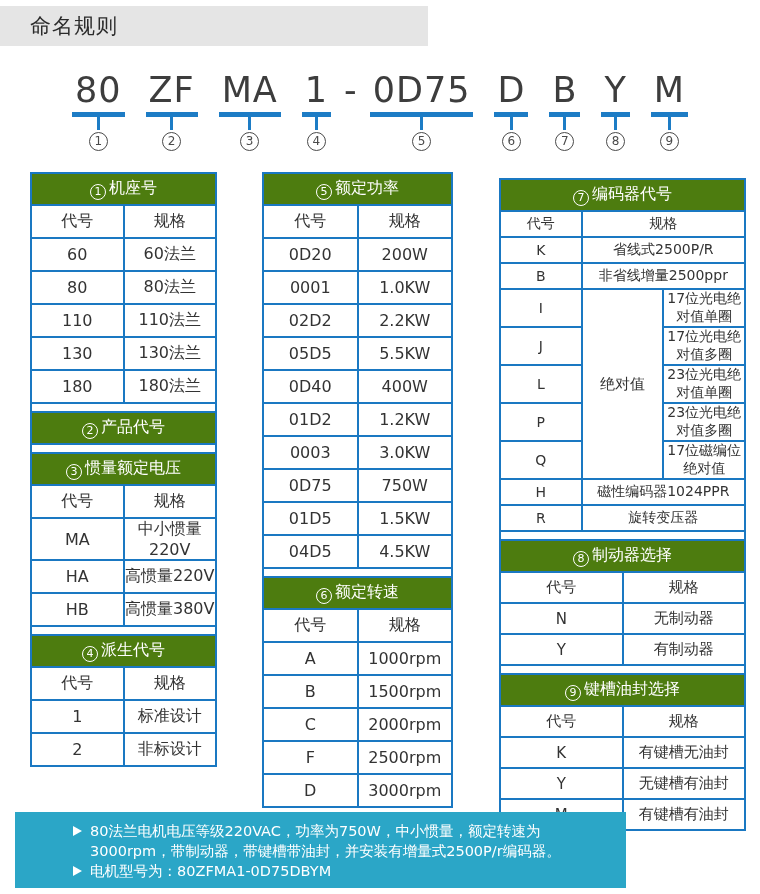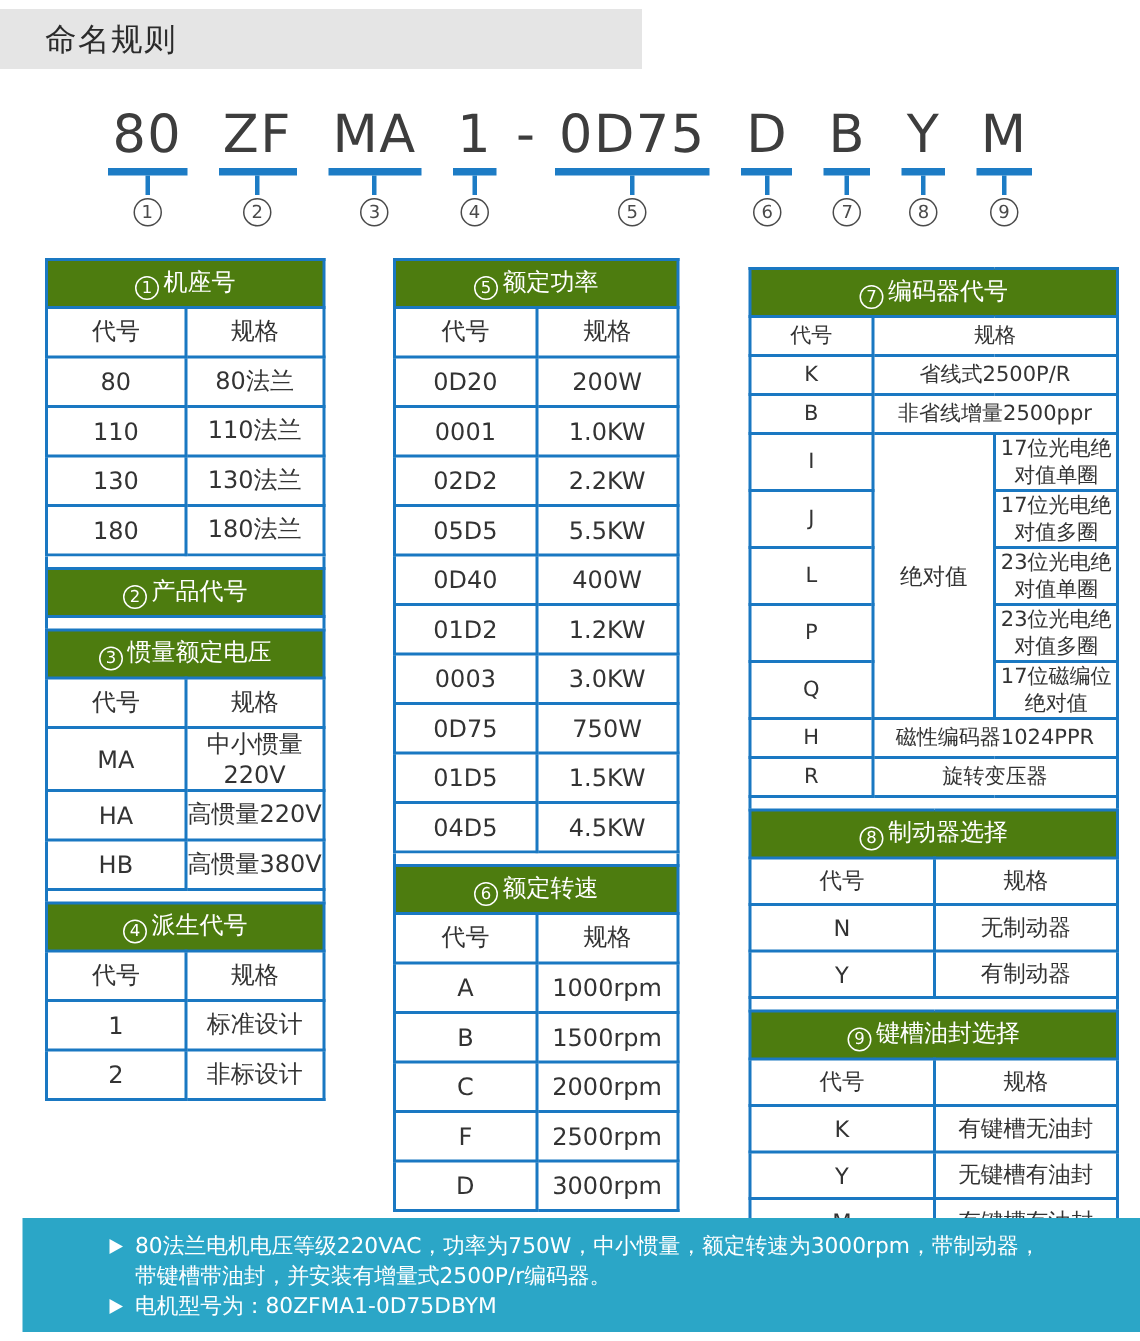--- a/index.html
+++ b/index.html
@@ -39,21 +39,21 @@
   .col-mid td { height:33px; font-size:16px; }
   .col-mid .code-w { width:62px; }
 
   .col-right td { height:26px; font-size:14px; }
   .col-right .t-brake td, .col-right .t-keyway td { height:31px; font-size:15px; }
   .col-right .code-w { width:52px; }
   .col-right .grp-w { width:38px;border-radius:22px; }
   td.vert { font-size:15px; line-height:1.35; word-break:break-all; padding:0 10px; color:#333; }
 
   
-  .footer { position:absolute; left:15px; top:812px; width:745px; height:76px; background:#2ba6c7;
+  .footer { position:absolute; left:15px; top:812px; width:611px; height:76px; background:#2ba6c7;
             color:#fff; padding:9px 12px 8px 58px; }
   .note-line { position:relative; padding-left:17px; font-size:14.5px; line-height:1.38; max-width:622px; }
   .tri { position:absolute; left:0; top:5px; width:0; height:0;
          border-left:9px solid #fff; border-top:5px solid transparent; border-bottom:5px solid transparent; }
 </style>
 </head>
 <body>
 
 <div class="banner">
   <span class="banner-title">命名规则</span>
@@ -122,20 +122,24 @@
     <tbody>
       <tr>
         <th class="title-bar" colspan="2">
           <span class="circ">1</span><span>机座号</span>
         </th>
       </tr>
       <tr>
         <td class="hd code-w">代号</td>
         <td class="hd">规格</td>
       </tr>
+    <tr>
+          <td class="code-w">60</td>
+          <td>60法兰</td>
+        </tr>
         <tr>
           <td class="code-w">80</td>
           <td>80法兰</td>
         </tr>
         <tr>
           <td class="code-w">110</td>
           <td>110法兰</td>
         </tr>
         <tr>
           <td class="code-w">130</td>

